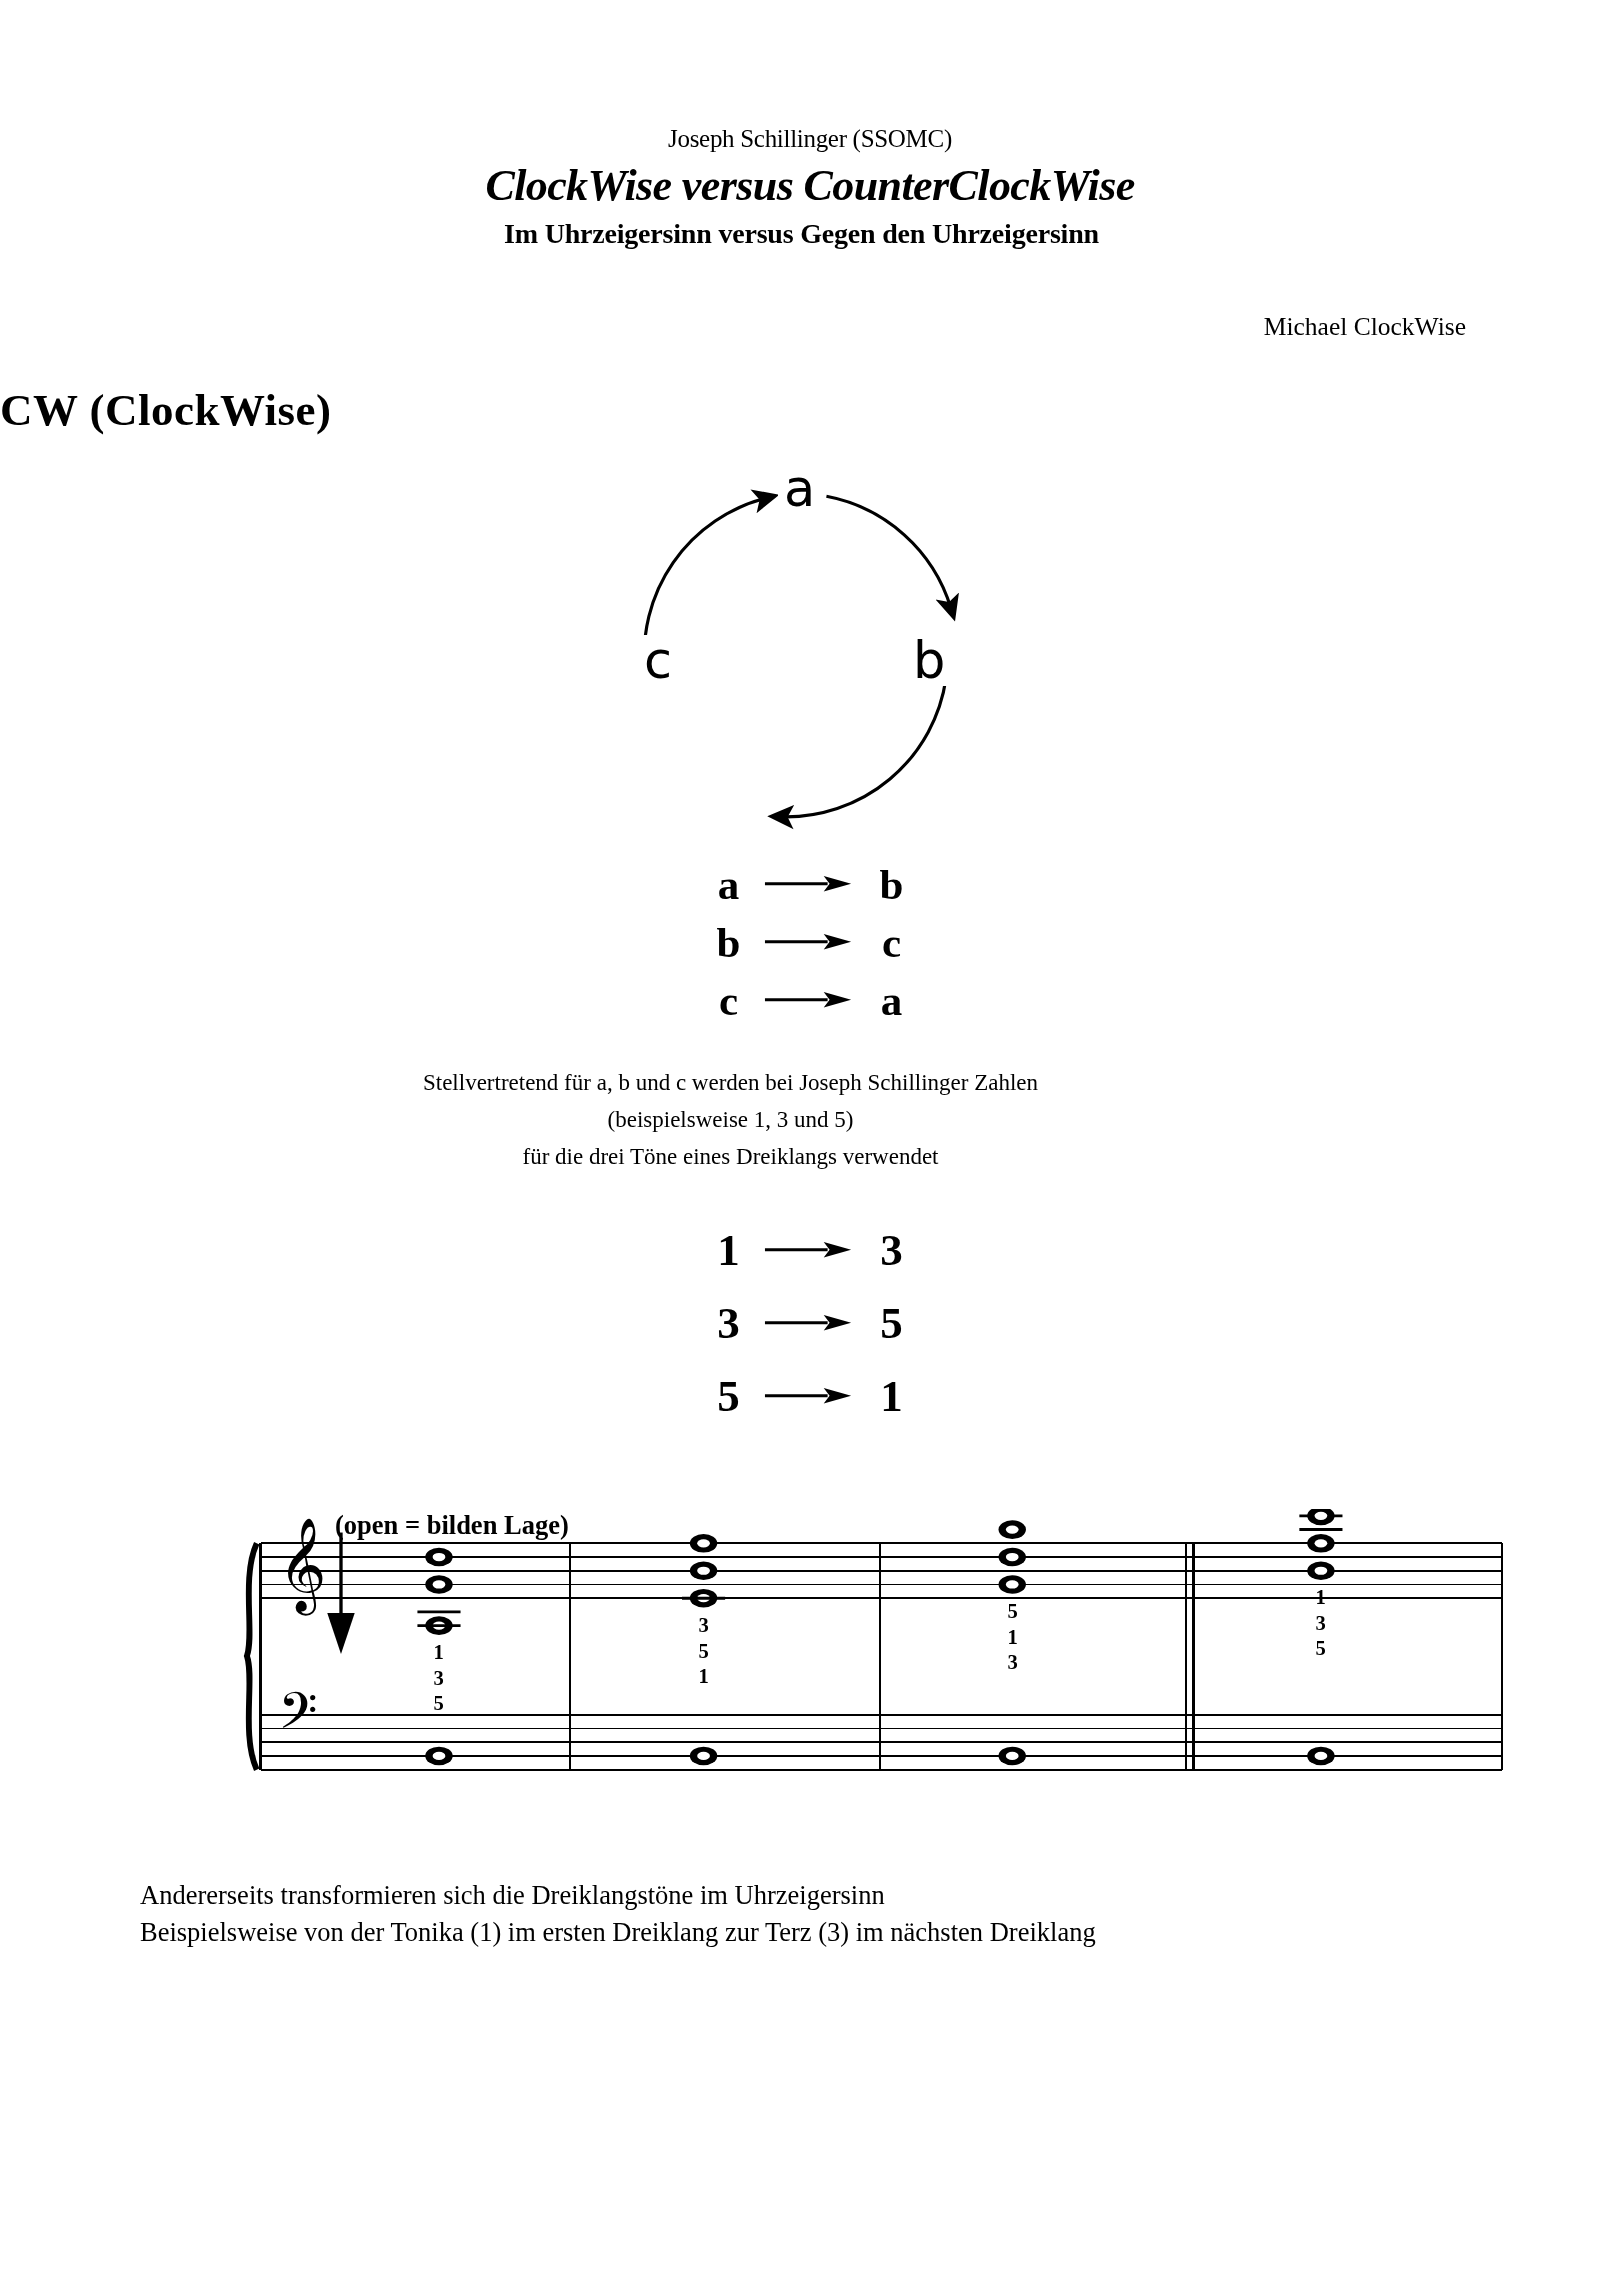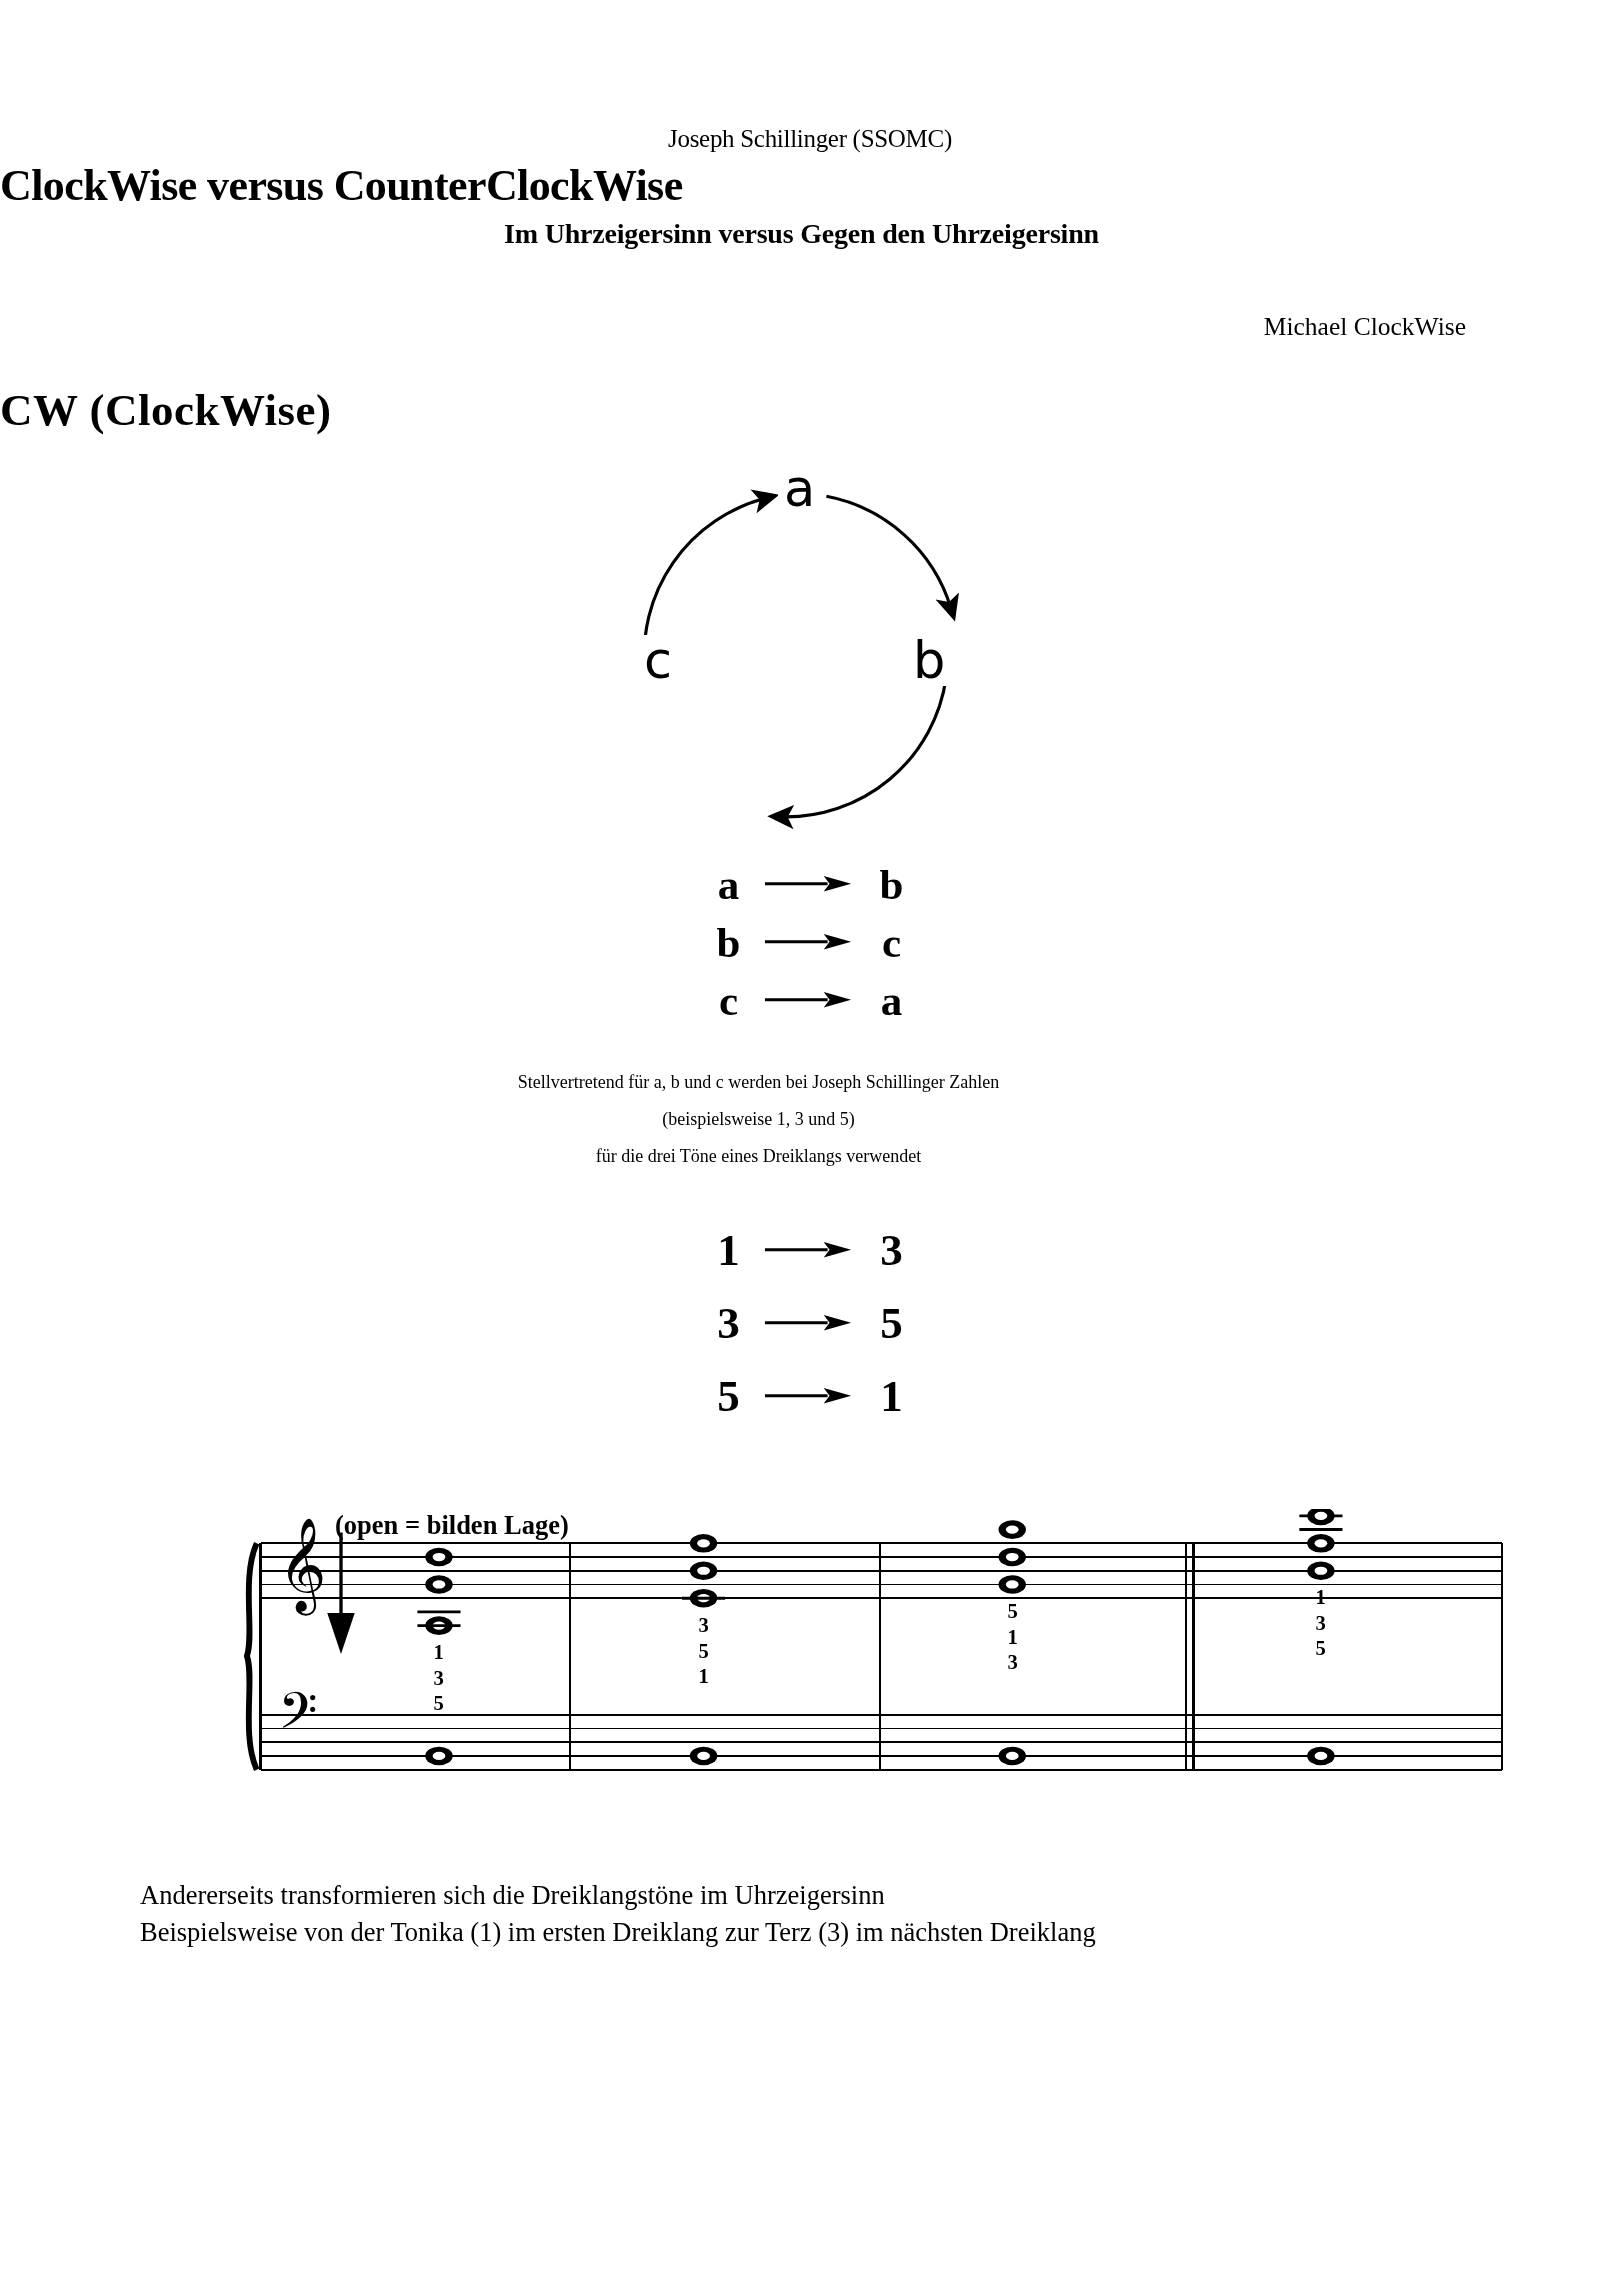--- a/index.html
+++ b/index.html
@@ -24,23 +24,25 @@
     position: absolute;
     top: 125px; left: 0; width: 1620px;
     text-align: center;
     font-size: 25px;
     font-weight: normal;
     letter-spacing: -0.3px;
   }
   .hdr-title {
     position: absolute;
     top: 160px; left: 0; width: 1620px;
+    text-align: center;
     font-size: 44px;
     font-weight: bold;
     letter-spacing: -0.6px;
+    font-style: italic;
   }
   .hdr-title2 {
     position: absolute;
     top: 218px; left: 0; width: 1603px;
     text-align: center;
     font-size: 28px;
     font-weight: bold;
     letter-spacing: -0.2px;
   }
   .author {
@@ -96,23 +98,22 @@
   .map-numbers .map-right { font-size: 45px; }
   .map-letters .map-row { height: 58px; }
   .map-numbers .map-row { height: 73px; }
   .map-arrow { width: 94px; height: 23.5px; }
   .map-arrow svg { display: block; }
 
   .para {
     position: absolute;
     left: 0; width: 1461px;
     text-align: center;
-    font-size: 18px;
+    font-size: 23px;
     line-height: 37px;
-    padding-left: 28px;
   }
 
   
   .music {
     position: absolute;
     left: 243px;
     top: 1509px;
     width: 1269px;
     height: 294px;
   }

